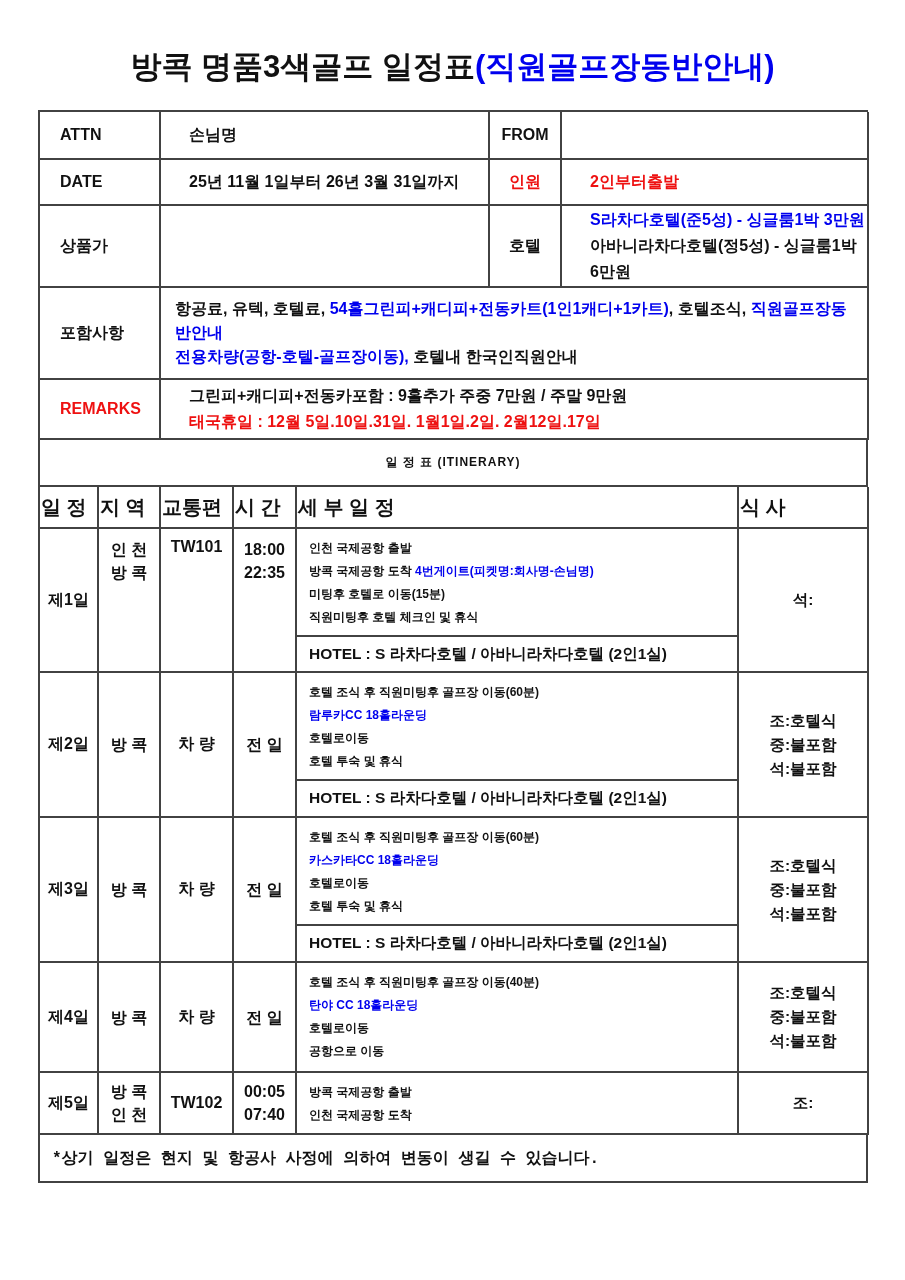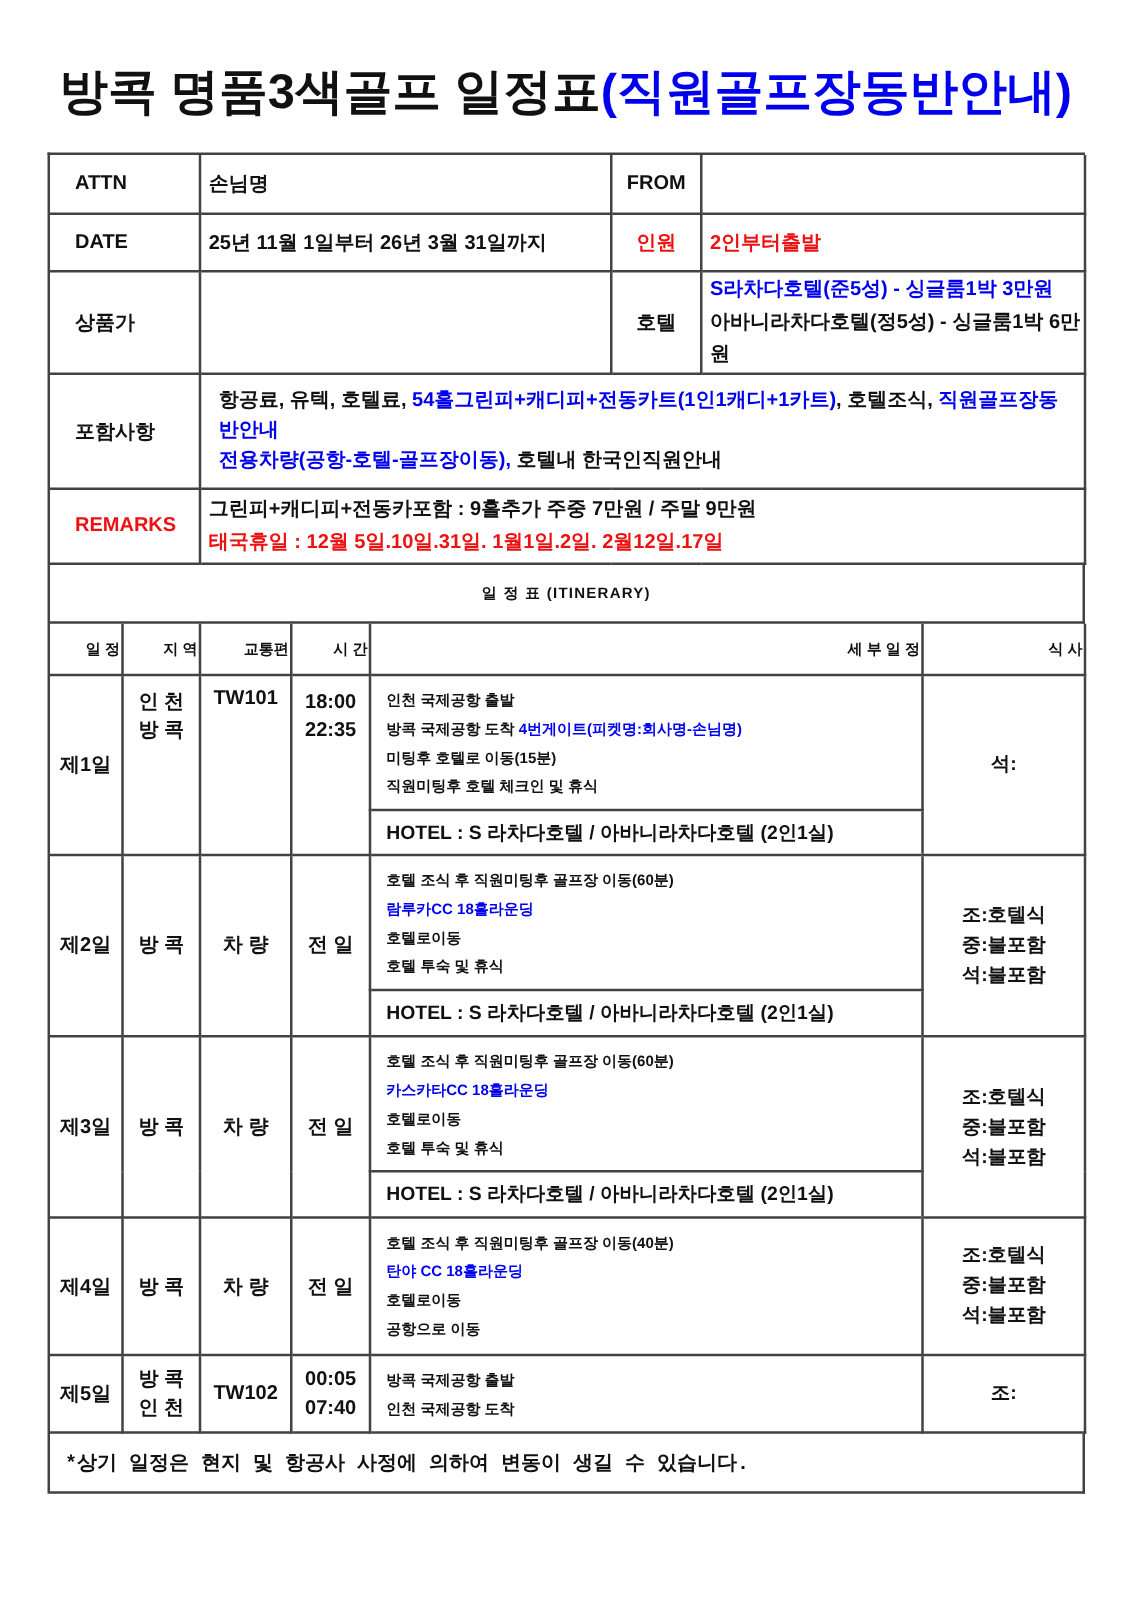--- a/index.html
+++ b/index.html
@@ -1,38 +1,38 @@
 <!DOCTYPE html>
 <html><head>
 <meta charset="utf-8">
 <style>
   html,body{margin:0;padding:0;background:#ffffff;}
   body{width:905px;height:1280px;font-family:"Liberation Sans","DejaVu Sans",sans-serif;
        color:#111;font-weight:bold;-webkit-font-smoothing:antialiased;}
   .page{width:905px;}
   .title{width:905px;text-align:center;margin-top:46px;margin-bottom:22px;
-         font-size:39px;letter-spacing:0px;white-space:nowrap;}
+         font-size:31px;letter-spacing:0px;white-space:nowrap;}
   .title .t-blue{color:#0000ee;}
   .doc{margin-left:38px;width:828px;border-left:2px solid #424242;border-top:2px solid #424242;}
   table{border-collapse:collapse;table-layout:fixed;width:828px;}
   td{border-right:2px solid #424242;border-bottom:2px solid #424242;
      font-size:16px;vertical-align:middle;overflow:hidden;}
   .lbl{padding-left:20px;text-align:left;}
-  .val{padding-left:6px;text-align:left;}
+  .val{padding-left:28px;text-align:left;}
   .ctr{text-align:center;}
   .red{color:#ee1111;}
   .blue{color:#0000ee;}
   .seg-blue{color:#0000ee;}
   .seg-black{color:#111;}
   .two-line{line-height:26px;}
   .wrapcell{padding:9px 10px 9px 14px;line-height:24px;}
   .bar{height:45px;border-right:2px solid #424242;border-bottom:2px solid #424242;
        display:flex;align-items:center;justify-content:center;font-size:12px;letter-spacing:1px;}
   
-  .it-head td{height:38px;text-align:right;font-size:12px;}
+  .it-head td{height:38px;text-align:left;font-size:20px;}
   .det{padding:8px 8px 6px 12px;line-height:23px;font-size:12px;vertical-align:top;text-align:left;}
   .hotelline{padding-left:12px;font-size:15.5px;text-align:left;}
   .meals{ text-align:center;}
   .meals .mb{display:inline-block;text-align:left;line-height:24px;font-size:15.5px;}
   .vtop{vertical-align:top;padding-top:9px;}
   .cellline{line-height:23px;}
   .footer-note{height:48px;border-right:2px solid #424242;border-bottom:2px solid #424242;
        display:flex;align-items:center;padding-left:12px;font-size:16px;box-sizing:border-box;font-family:Liberation Mono, monospace;}
 </style>
 </head>

